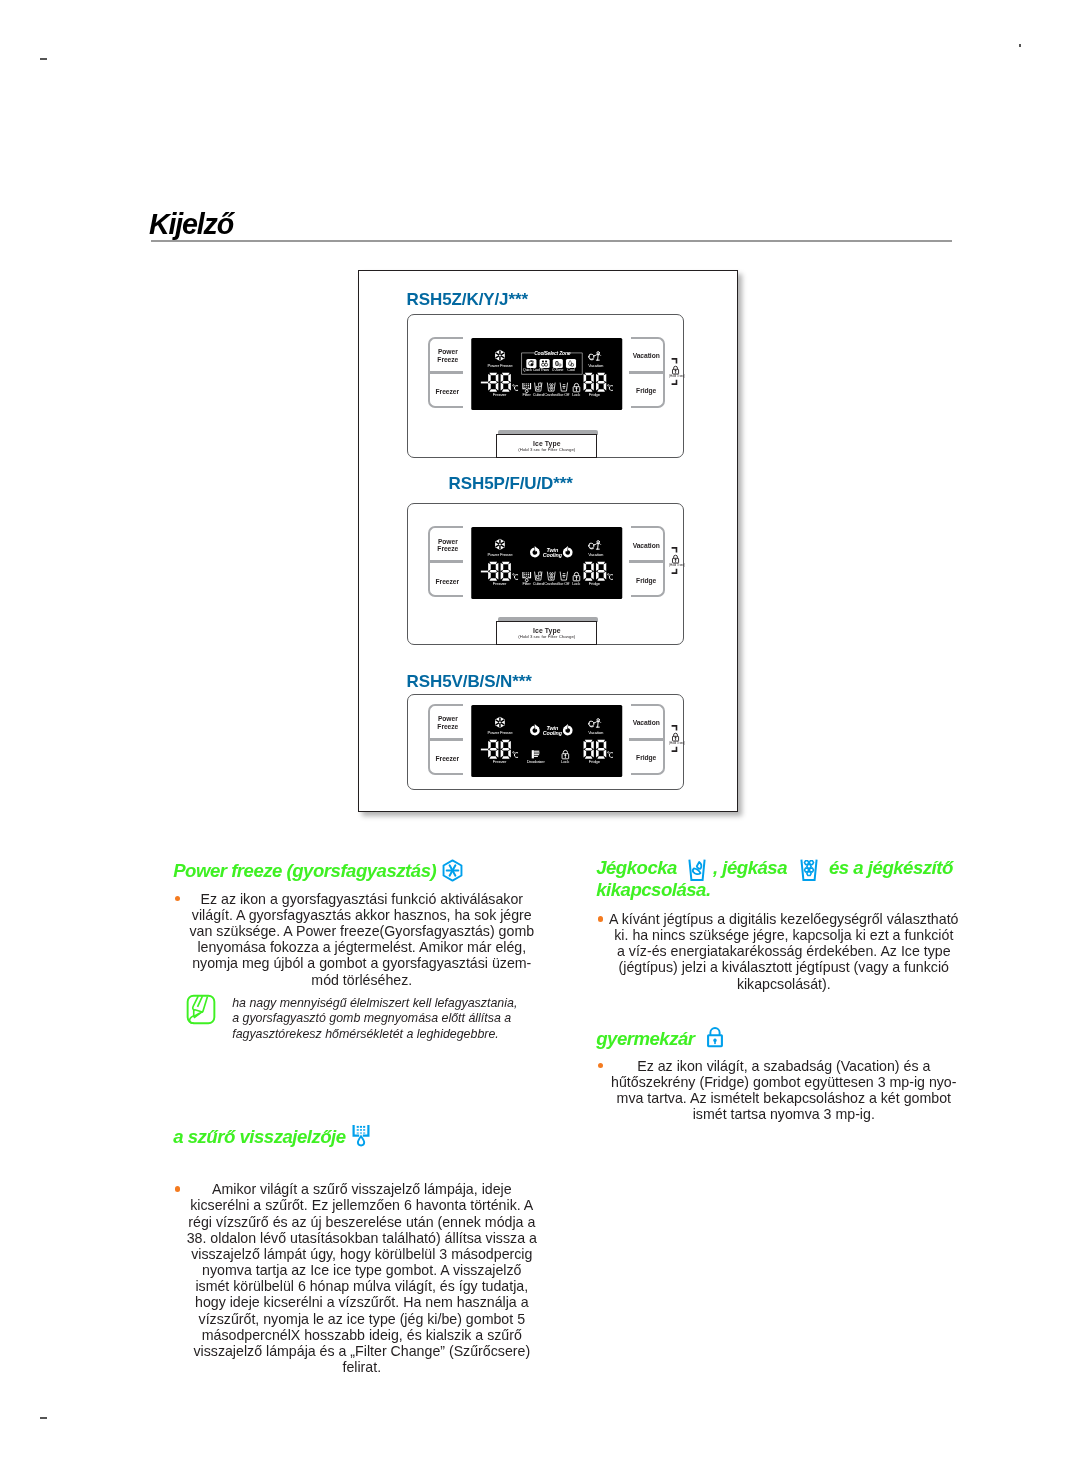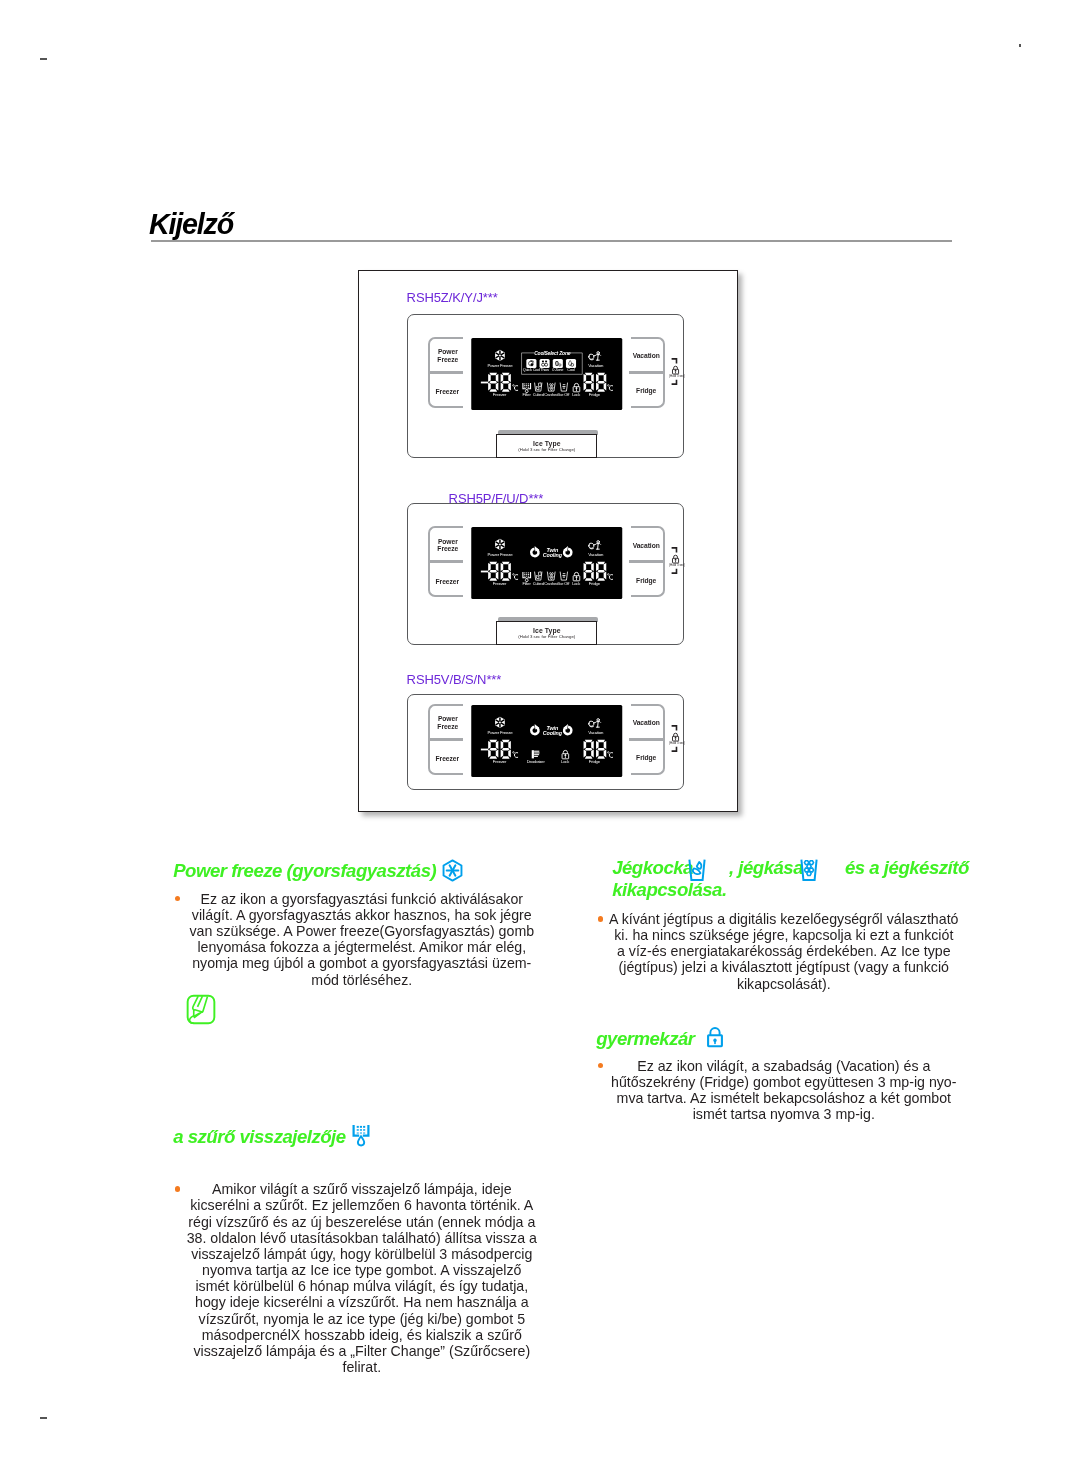--- a/index.html
+++ b/index.html
@@ -10,21 +10,21 @@
 
   #h-title{position:absolute;left:149px;top:207px;font-size:29.5px;font-weight:bold;
            font-style:italic;color:#000;letter-spacing:-1.2px;
            transform:scaleX(0.97);transform-origin:left top;}
   #h-rule{position:absolute;left:151px;top:240px;width:801px;height:2px;background:#9a9a9a;}
 
   #figbox{position:absolute;left:358px;top:270px;width:380px;height:542px;
           border:1.4px solid #231f20;background:#fff;
           box-shadow:4px 4px 5px rgba(0,0,0,0.30);box-sizing:border-box;}
 
-  .modelname{position:absolute;font-size:13px;font-weight:normal;color:#6d28d9;letter-spacing:-0.1px;
+  .modelname{position:absolute;font-size:17px;font-weight:bold;color:#0369a1;letter-spacing:-0.1px;
              white-space:nowrap;}
 
   .panel{position:absolute;border:1.3px solid #58595b;border-radius:7px;
          box-sizing:border-box;background:#fff;}
 
   .btnwrap{position:absolute;}
   .btnside{position:absolute;box-sizing:border-box;border:2.3px solid #a7a9ac;background:#fff;}
   .btnside.l{border-right:none;border-radius:7px 0 0 7px;}
   .btnside.r{border-left:none;border-radius:0 7px 7px 0;}
   .divbar{position:absolute;background:#a7a9ac;height:2.7px;}
@@ -41,21 +41,21 @@
   .icebtn{position:absolute;box-sizing:border-box;border:1.4px solid #231f20;background:#fff;}
   .icebtn .t1{position:absolute;left:0;right:0;top:5.2px;font-size:6.8px;font-weight:bold;
               color:#231f20;text-align:center;letter-spacing:0.1px;}
   .icebtn .t2{position:absolute;left:0;right:0;top:12.6px;font-size:4.3px;color:#231f20;
               text-align:center;letter-spacing:0.02px;}
   .icecap{position:absolute;background:#a7a9ac;border-radius:2px 2px 0 0;}
 
   .gh{position:absolute;color:#3ff023;font-size:18.6px;font-style:italic;font-weight:bold;
       line-height:21.9px;letter-spacing:-0.5px;white-space:nowrap;}
   .ghw{position:absolute;color:#3ff023;font-size:18.6px;font-style:italic;font-weight:bold;
-      line-height:21.9px;letter-spacing:-0.5px;margin-left:16px;}
+      line-height:21.9px;letter-spacing:-0.5px;}
   .bul{position:absolute;color:#231f20;font-size:14.2px;line-height:16.15px;text-align:center;}
   .bul .dot{position:absolute;left:0px;top:5.2px;width:5.4px;height:5.4px;border-radius:50%;
             background:#f47b20;}
   .bul p{margin:0;padding-left:11.3px;}
   .note{position:absolute;font-size:12.4px;font-style:italic;color:#231f20;line-height:15.8px;}
   .note p{margin:0;}
   .giconw{position:absolute;}
   .igap{display:inline-block;width:32px;}
   svg{overflow:visible;}
 </style>
@@ -242,21 +242,21 @@
               <path d="M4,6.9 a1.0,1.0 0 1 1 0.01,0 Z" fill="#231f20"></path>
               <path d="M4,7.3 L4,8.6" stroke="#231f20" stroke-width="0.9" stroke-linecap="round"></path>
             </g>
           </g>
         </svg><div class="ht" style="left:-7px;width:30px;top:16.0px;text-align:center;">(Hold 3 sec)</div></div>
     <div class="icecap" style="left:138.5px;top:159.2px;width:100px;height:4.5px;"></div>
     <div class="icebtn" style="left:137.3px;top:162.9px;width:101px;height:24px;">
     <div class="t1">Ice Type</div>
     <div class="t2">(Hold 3 sec for Filter Change)</div>
     </div>
-    <div class="modelname" style="left:47.6px;top:220px;padding-left:42px;">RSH5P/F/U/D***</div>
+    <div class="modelname" style="left:47.6px;top:203px;padding-left:42px;">RSH5P/F/U/D***</div>
     <div class="panel" style="left:47.6px;top:231.8px;width:277px;height:142.4px;"></div>
     <div class="btnwrap" style="left:68.8px;top:255.0px;width:35.1px;height:71.3px;">
     <div class="btnside l" style="left:0;top:0;width:35.1px;height:35.6px;border-bottom:none;border-radius:7px 0 0 0;"></div>
     <div class="btnside l" style="left:0;top:35.6px;width:35.1px;height:35.6px;border-top:none;border-radius:0 0 0 7px;"></div>
     <div class="divbar" style="left:1.5px;top:34.2px;width:33.6px;"></div>
     <div class="btext" style="left:4.5px;width:31px;top:11.5px;">Power
 Freeze</div>
     <div class="btext" style="left:4px;width:31px;top:51.5px;">Freezer</div>
     </div>
     <div class="lcdbox" style="left:111.6px;top:255.9px;width:151px;height:72px;">
@@ -548,20 +548,21 @@
         <g fill="none" stroke="#3ff023" stroke-width="1.7" stroke-linejoin="round" stroke-linecap="butt">
           <path d="M12.6,2.2 L7.4,12.7 C6.4,14.7 7.0,16.2 9.1,16.9"></path>
           <path d="M17.0,2.2 L11.9,13.2"></path>
           <path d="M22.2,2.6 L17.6,17.6 L8.2,24.6"></path>
           <path d="M9.1,16.3 L17.8,18.8"></path>
           <path d="M8.0,15.6 L8.0,23.2 L14.4,19.5"></path>
           <path d="M8.0,22.4 C4.9,23.8 3.4,25.6 3.8,27.6 C4.2,29.4 6.0,30.2 8.2,30.2"></path>
         </g>
       </svg></span>
   <div class="note" style="left:232.2px;top:995.5px;width:299px;">
+      <p style="width:295px">ha nagy mennyiségű élelmiszert kell lefagyasztania, a gyorsfagyasztó gomb megnyomása előtt állítsa a fagyasztórekesz hőmérsékletét a leghidegebbre.</p>
     </div>
   <div class="gh" style="left:173.2px;top:1125.5px;">a szűrő visszajelzője</div>
   <span class="giconw" style="left:351.6px;top:1123.6px;"><svg width="19" height="25" viewBox="0 0 19 25">
         <path d="M1.6,1.0 L1.6,11.6 L7.2,11.6 M10.8,11.6 L16.4,11.6 L16.4,1.0" fill="none" stroke="#00a0ec" stroke-width="2.2" stroke-linejoin="miter"></path>
         <rect x="4.70" y="1.90" width="2.1" height="1.9" fill="#00a0ec" opacity="1.00"></rect>
         <rect x="7.90" y="1.90" width="2.1" height="1.9" fill="#00a0ec" opacity="1.00"></rect>
         <rect x="11.10" y="1.90" width="2.1" height="1.9" fill="#00a0ec" opacity="1.00"></rect>
         <rect x="4.70" y="5.00" width="2.1" height="1.9" fill="#00a0ec" opacity="0.76"></rect>
         <rect x="7.90" y="5.00" width="2.1" height="1.9" fill="#00a0ec" opacity="0.76"></rect>
         <rect x="11.10" y="5.00" width="2.1" height="1.9" fill="#00a0ec" opacity="0.76"></rect>

